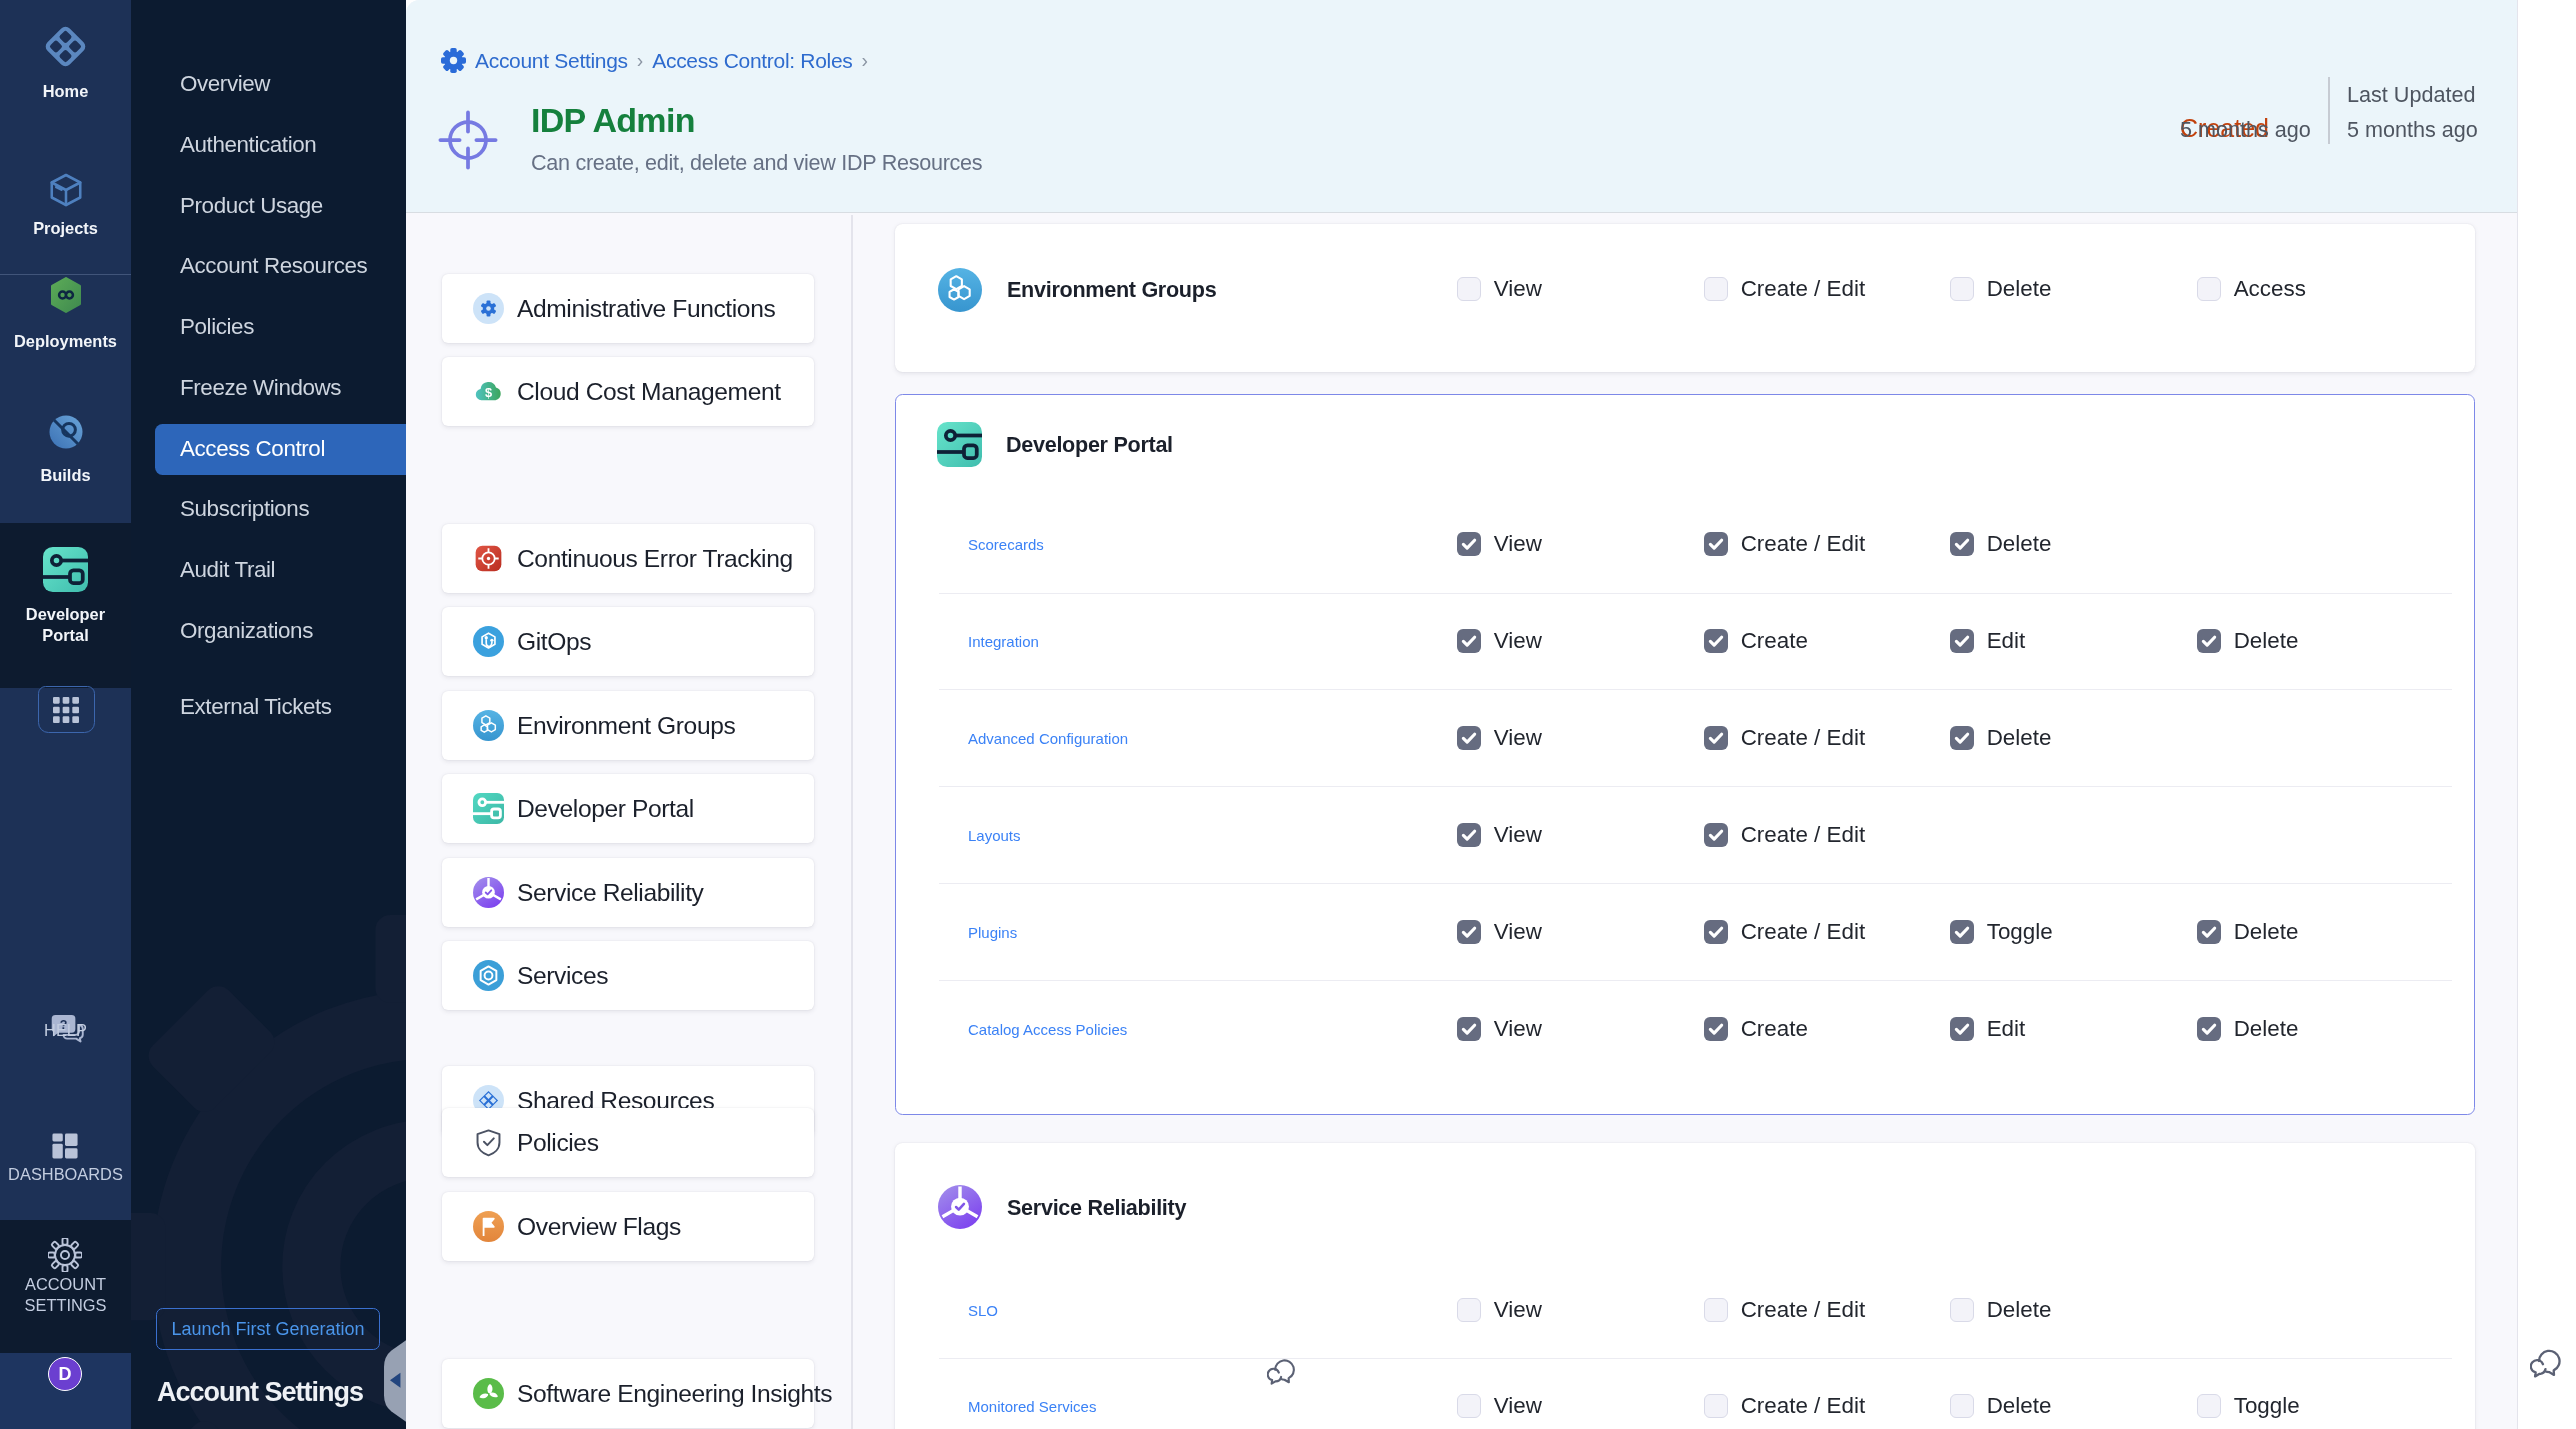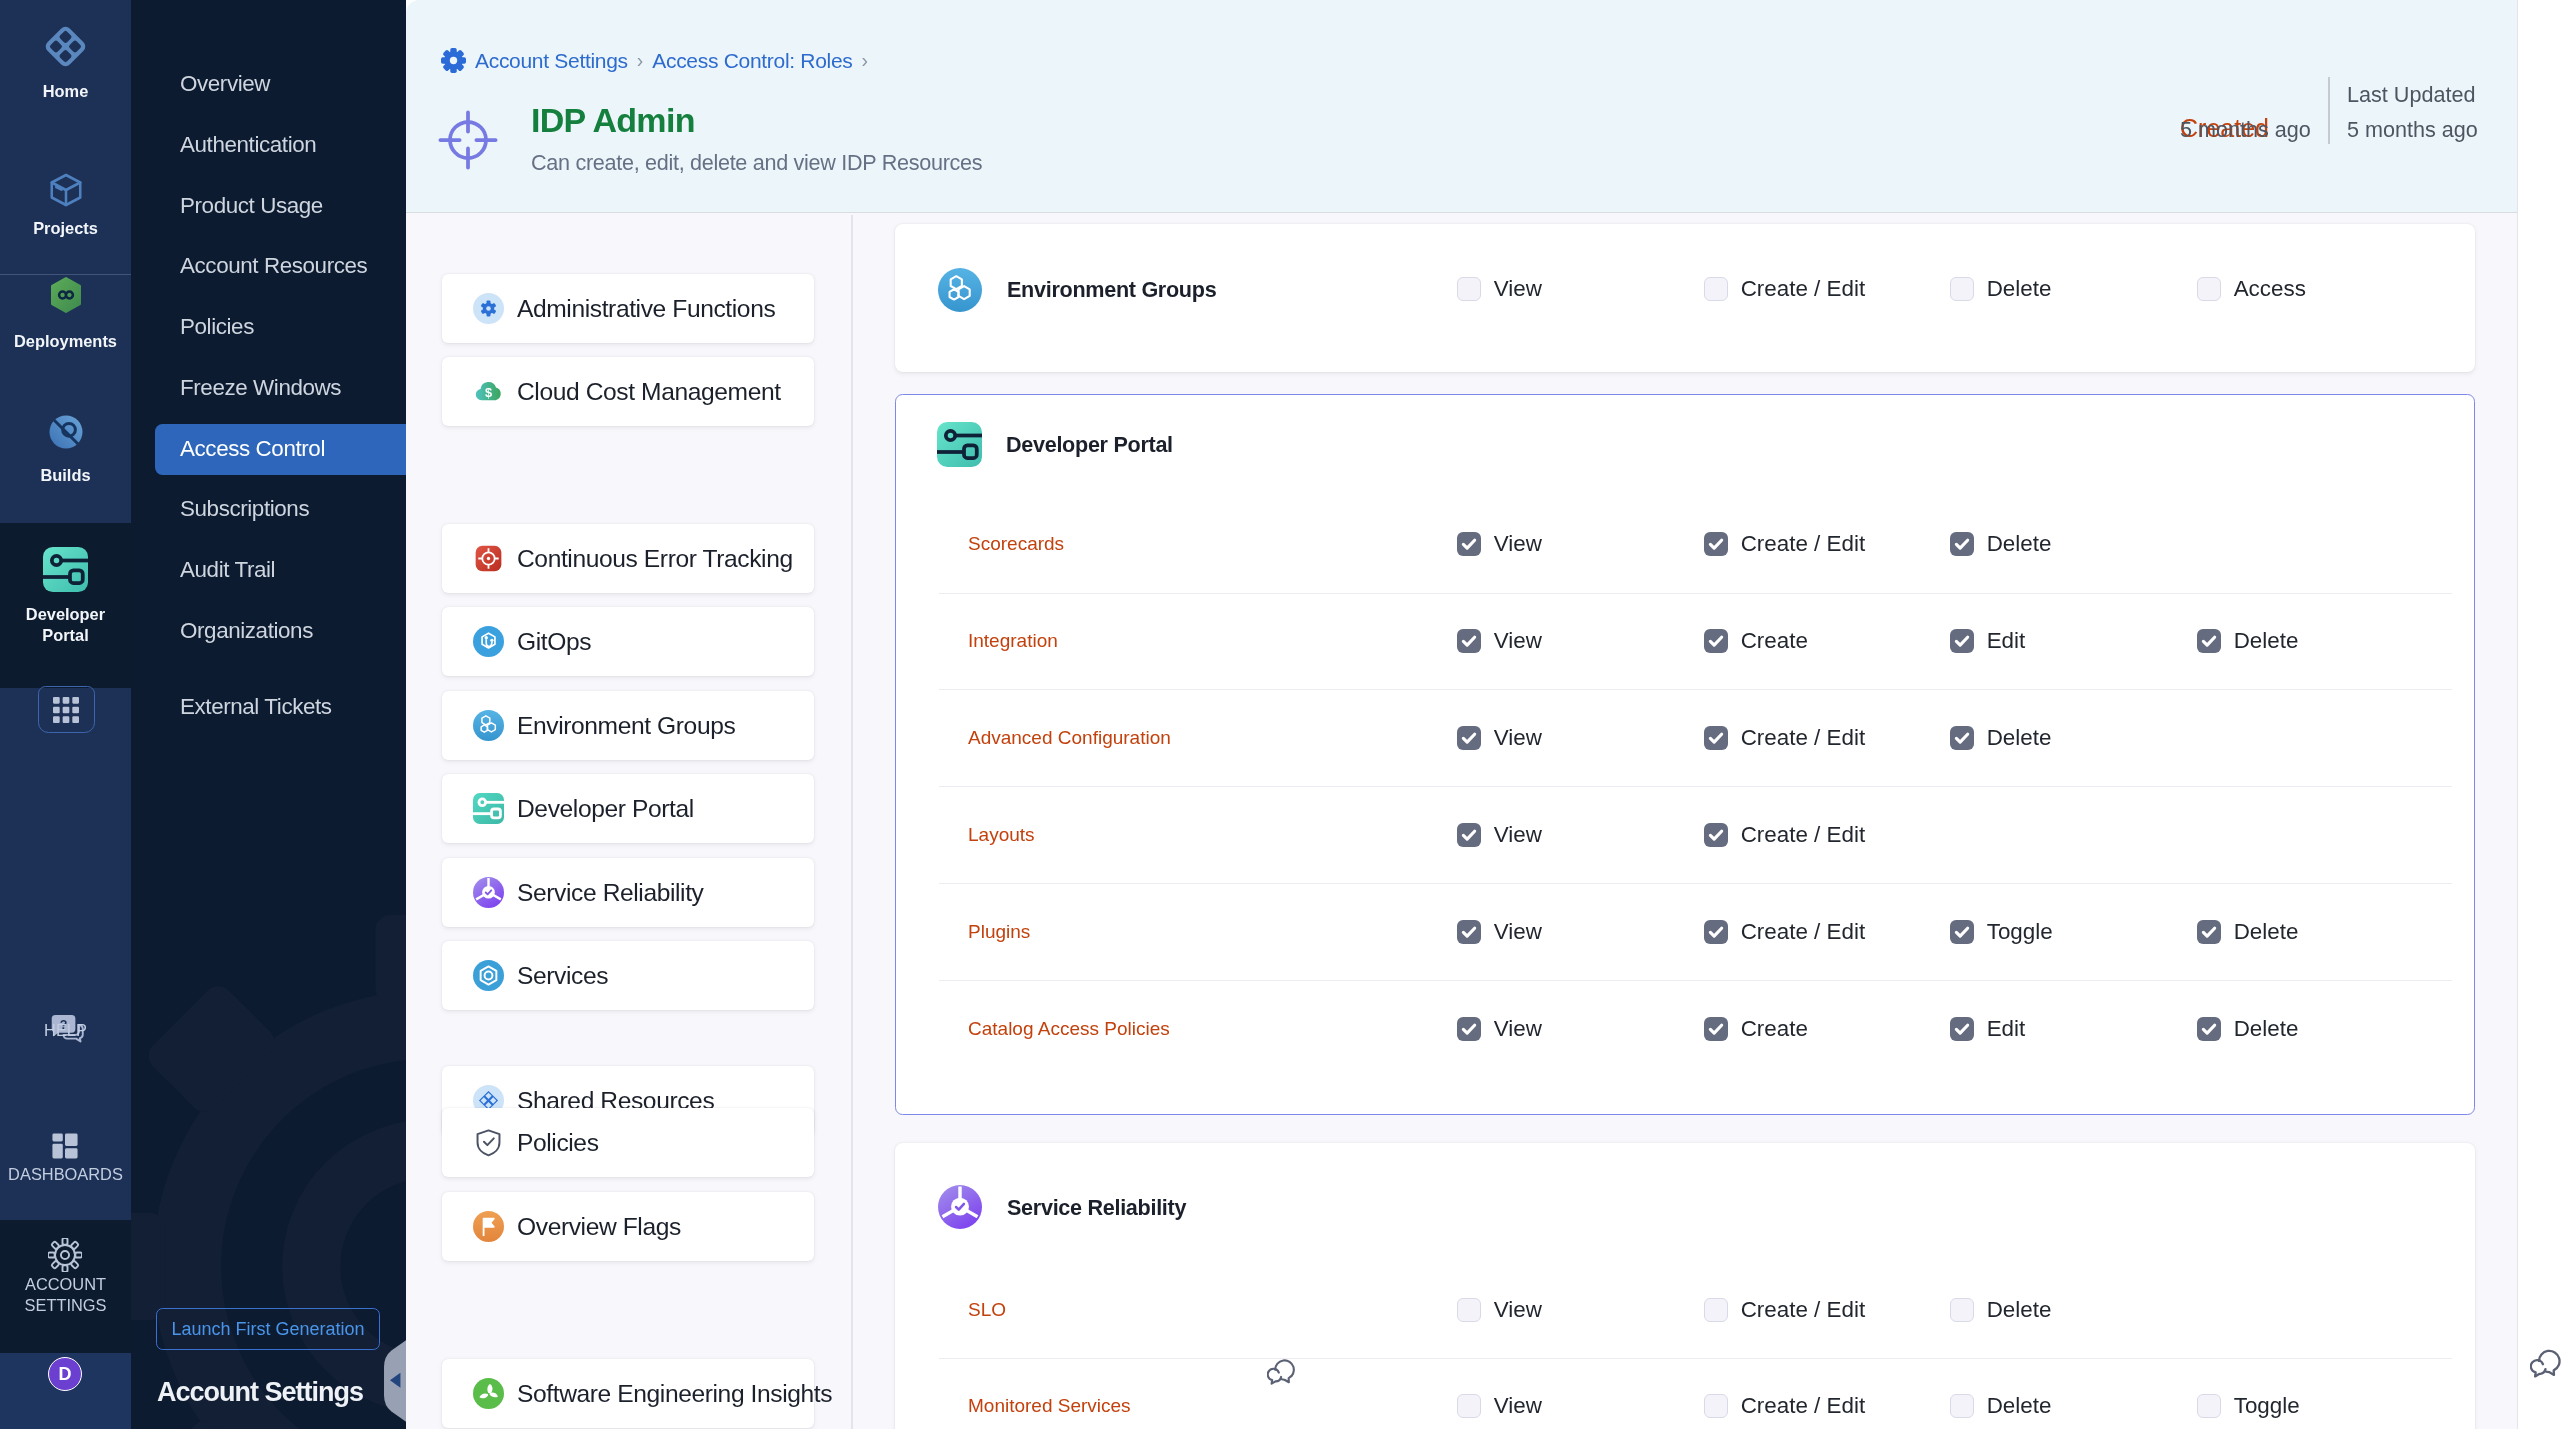--- a/index.html
+++ b/index.html
@@ -26,21 +26,21 @@
   border-left:1.5px solid #e4e4ec; }
 .card { position:absolute; background:#ffffff; border-radius:6px;
   box-shadow:0 0 1.5px rgba(40,41,61,0.10), 0 1.5px 4.5px rgba(96,97,112,0.12); }
 .lcard { left:442px; width:372px; height:69px; }
 .lcard .ic { position:absolute; left:31px; top:18.6px; }
 .lcard .lt { position:absolute; left:75px; top:50%; transform:translateY(-50%);
   font-size:24.6px; letter-spacing:-0.4px; color:#1b202b; white-space:nowrap; }
 .rcard { left:895px; width:1580px; border-radius:7.5px; }
 .sect-title { position:absolute; left:112px; font-size:21.6px; letter-spacing:-0.3px; font-weight:700; color:#1b202b; transform:translateY(-50%); white-space:nowrap; }
 .prow { position:absolute; left:0; width:2576px; height:0; }
-.rlabel { position:absolute; transform:translateY(-50%); font-size:19px; color:#c2410c; white-space:nowrap;}
+.rlabel { position:absolute; transform:translateY(-50%); font-size:15px; color:#3b82f6; white-space:nowrap;}
 .perm { position:absolute; transform:translateY(-50%); height:24px; display:flex; align-items:center; }
 .perm .cb { width:24px; height:24px; display:inline-block; flex:none;}
 .perm .cb.off { background:#f3f3f9; border:1.5px solid #d9dae8; border-radius:6px; }
 .perm .plabel { margin-left:12.7px; font-size:22.4px; color:#22262e; white-space:nowrap; }
 .sep { position:absolute; left:939px; width:1513px; height:0; border-top:1.5px solid #ececf2; }
 .bc { font-size:21px; letter-spacing:-0.3px; color:#2e6bce; }
 .bcsep { font-size:19.4px; color:#8b95a3; }
 </style></head><body>
 <div id="page">
 

